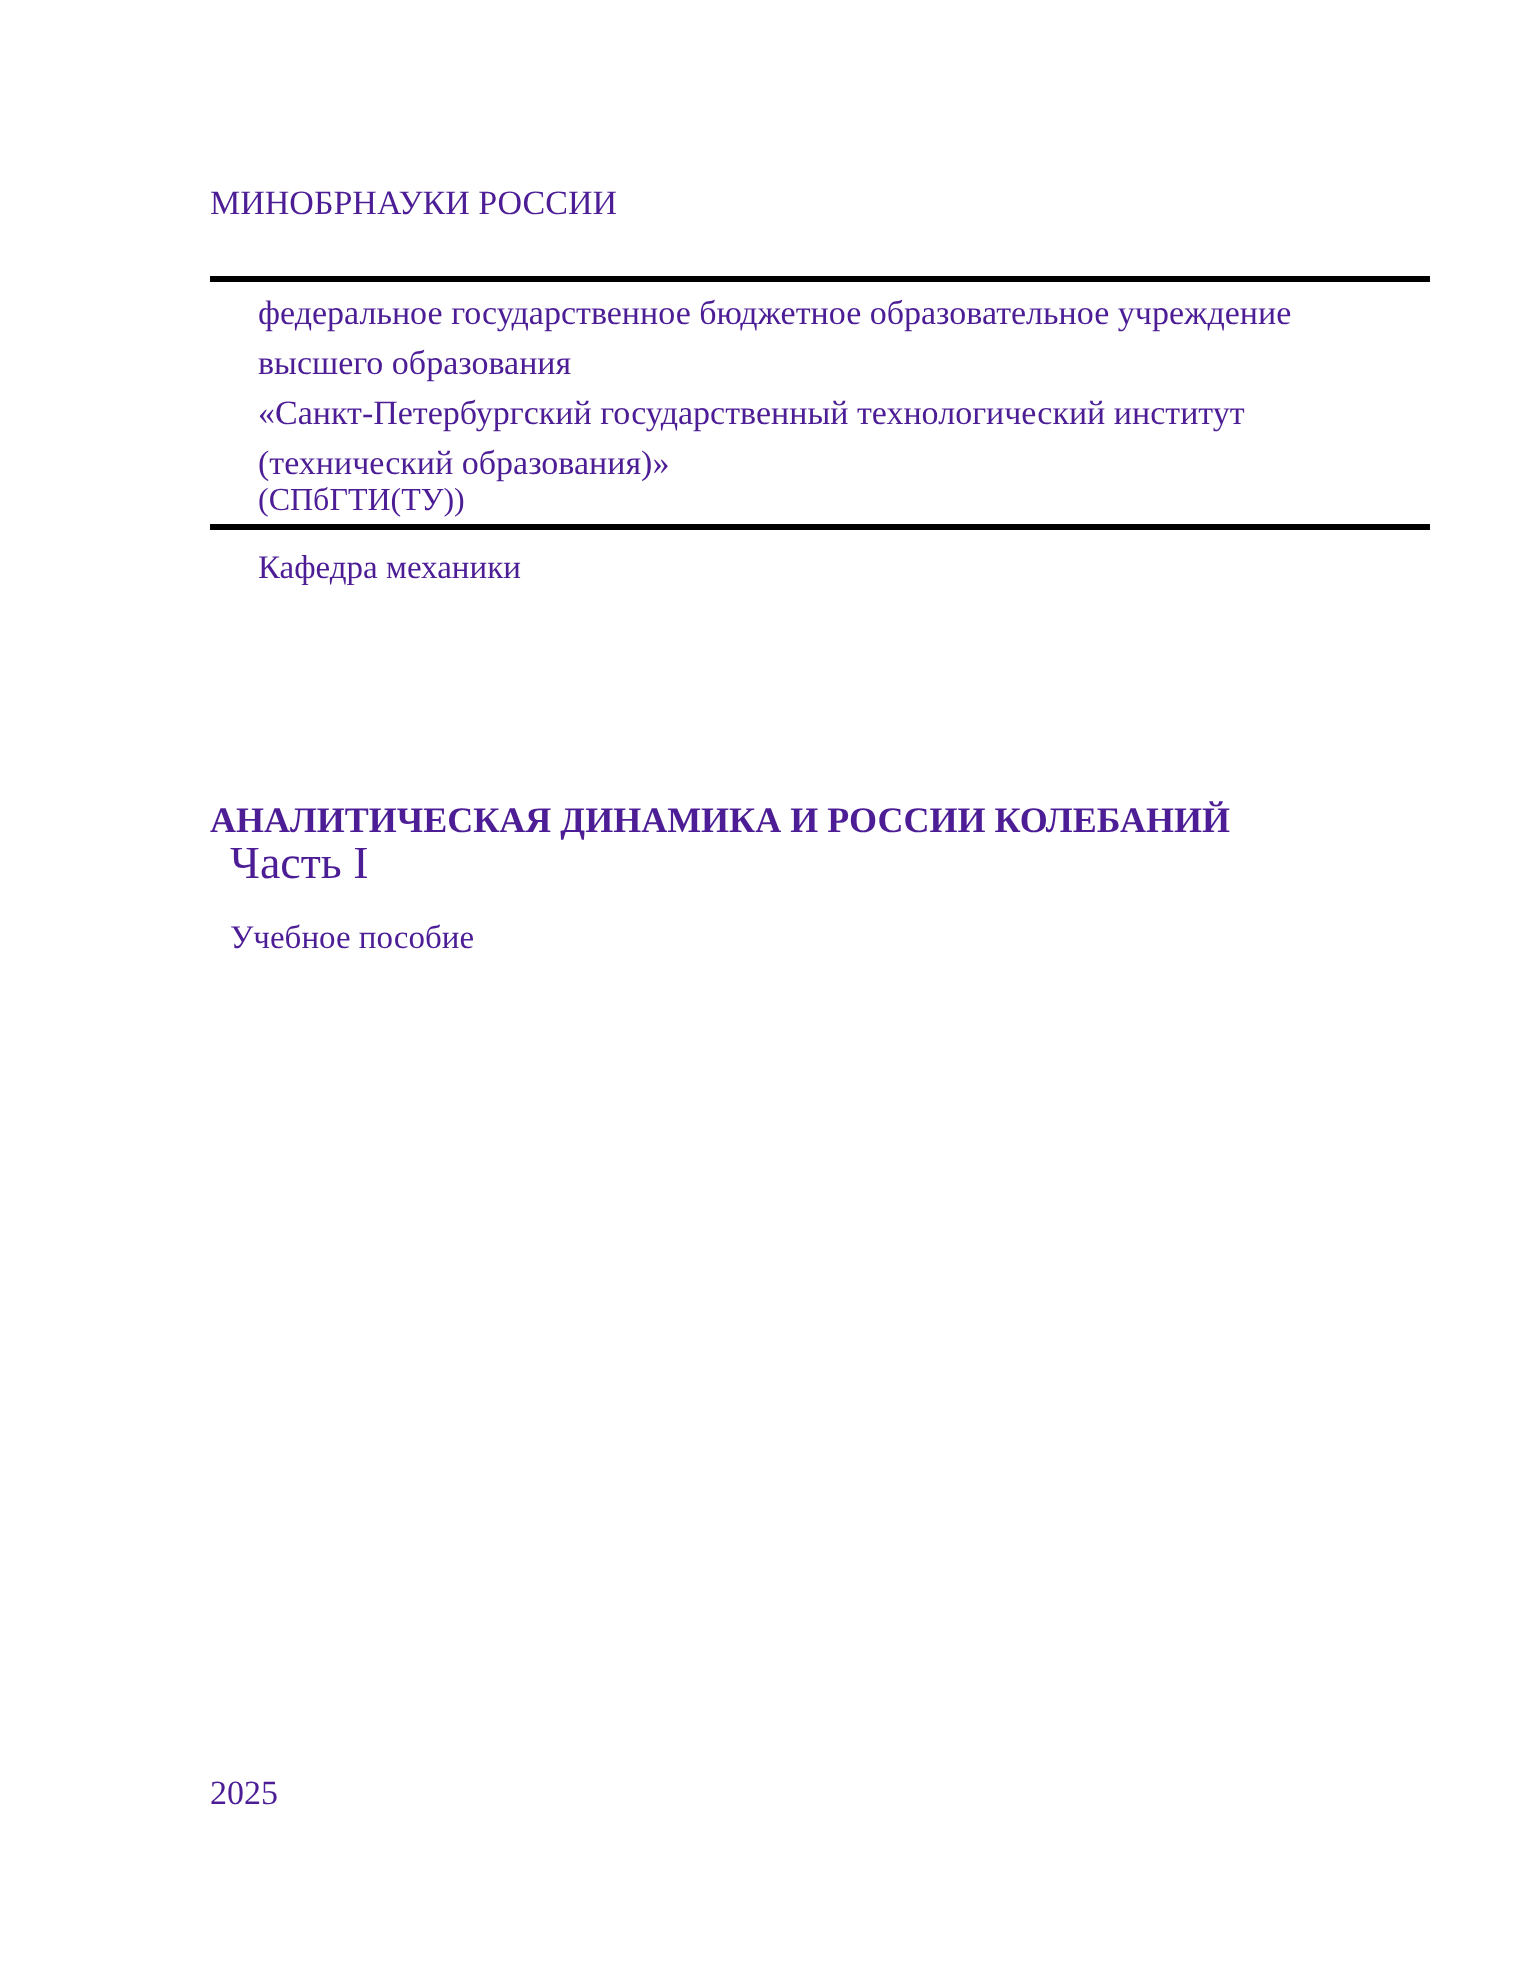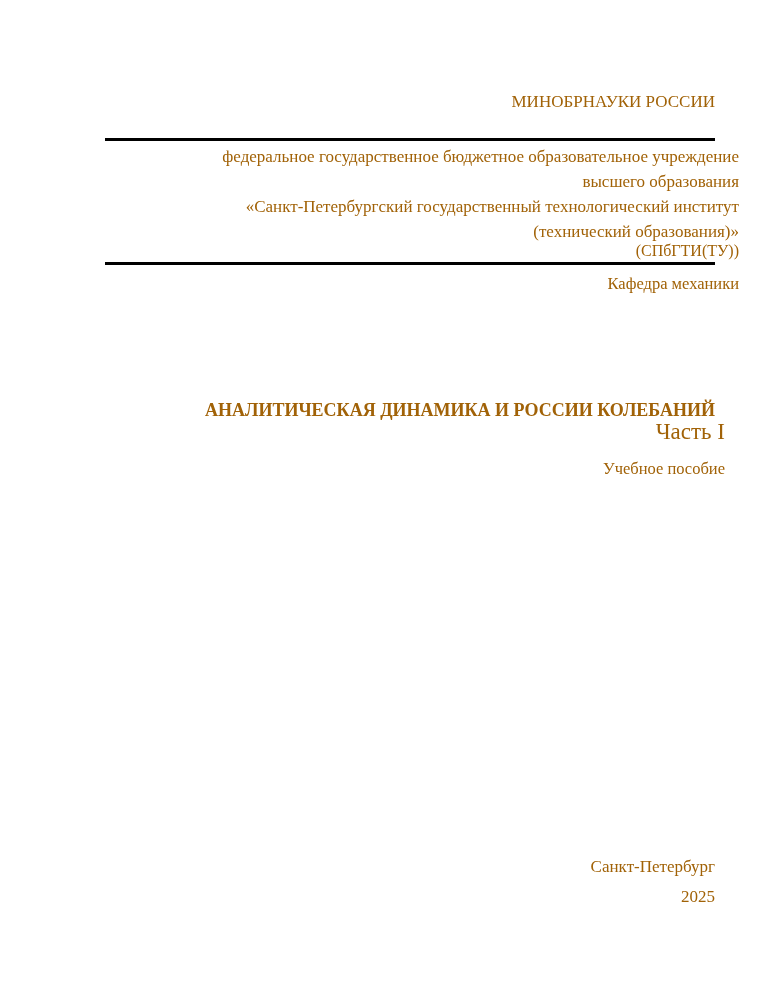--- a/index.html
+++ b/index.html
@@ -11,23 +11,23 @@
     position: relative;
     width: 768px;
     height: 994px;
     background: #ffffff;
     overflow: hidden;
   }
   .txt {
     position: absolute;
     left: 105px;
     width: 610px;
-    text-align: right;
+    text-align: left;
     font-family: "Liberation Serif", "DejaVu Serif", serif;
-    color: #a16207;
+    color: #4c1d95;
     white-space: nowrap;
   }
   
   .shifted { left: 129px; }
   
   .shifted-sm { left: 115px; }
 
   .rule {
     position: absolute;
     left: 105px;
@@ -76,17 +76,16 @@
 
   <div class="txt dept shifted">Кафедра механики</div>
 
 
   <div class="txt book-title">АНАЛИТИЧЕСКАЯ ДИНАМИКА И РОССИИ КОЛЕБАНИЙ</div>
 
   <div class="txt part shifted-sm">Часть I</div>
 
   <div class="txt subtitle shifted-sm">Учебное пособие</div>
 
-  <div class="txt city">Санкт-Петербург</div>
 
   <div class="txt year">2025</div>
 
 </div>
 
 </body></html>

